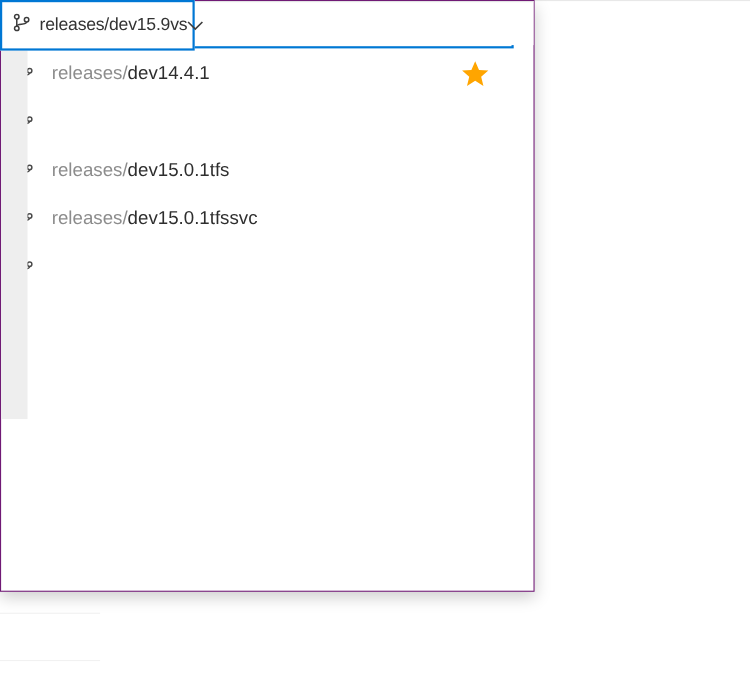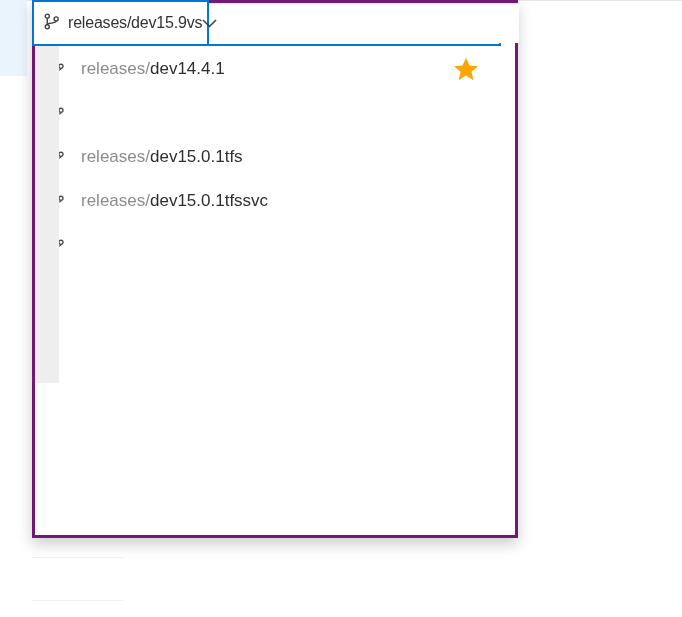--- a/index.html
+++ b/index.html
@@ -1,18 +1,18 @@
 <!DOCTYPE html>
 <html><head>
 <meta charset="utf-8">
 <style>
   * { margin:0; padding:0; box-sizing:border-box; }
   html,body { width:682px; height:617px; overflow:hidden; background:#fff;
     font-family:"Liberation Sans", sans-serif; -webkit-font-smoothing:antialiased; }
-  .page { position:relative; width:682px; height:539px; background:#fff;padding-left:32px; }
+  .page { position:relative; width:682px; height:539px; background:#fff; }
   .abs { position:absolute; }
 
   
   .toolbar-rule { left:0; top:76; width:682px; height:1px; background:#e8e8e8; }
   .panel-divider { left:545; top:70; width:1px; height:35px; background:#9a9a9a; }
   .collapse-btn { left:551; top:79; width:20px; height:20px; display:flex; align-items:center; justify-content:center; cursor:pointer; }
   .tree-hover-right { left:513; top:104; width:40px; height:47px; background:#eaf4fd; }
   .tree-hover-left { left:0; top:104; width:27px; height:76px; background:#eaf4fd; }
   .more-dots { left:515; top:104; width:38px; height:40px; color:#3c3c3c; font-size:17px; font-weight:bold; letter-spacing:2px; line-height:40px; text-align:center; }
   .alert-triangle { left:7; top:121; width:0; height:0; border-top:9px solid transparent; border-bottom:9px solid transparent; border-right:12px solid #d83b01; }
@@ -35,21 +35,21 @@
     display:flex; align-items:center; padding:0 9px; cursor:pointer; z-index:20; }
   .branch-btn .lbl { font-size:16px; color:#333; margin-left:8px; letter-spacing:-0.2px; white-space:nowrap; }
   .branch-btn .chev { margin-left:auto; margin-right:2px; display:flex; }
 
   .breadcrumb { left:218; top:15; height:46px; display:flex; align-items:center; gap:10px; white-space:nowrap; }
   .breadcrumb .proj { font-size:18px; color:#333; cursor:pointer; }
   .breadcrumb .sep { font-size:18px; color:#555; }
   .breadcrumb .ph { font-size:18.5px; color:#a3a3a3; cursor:text; }
 
   
-  .dropdown { left:27; top:62; width:486px; height:538px; background:#fff; border:3px solid #701a75;
+  .dropdown { left:27; top:62; width:486px; height:538px; background:#fff; border:1px solid #701a75;
     box-shadow:0 6px 14px rgba(0,0,0,0.20); z-index:10; }
   .search-box { left:10; top:7; width:466px; height:43px; border:2px solid #0078d4; background:#fff;
     display:flex; align-items:center; padding-left:11px; cursor:text; }
   .search-box .txt { font-size:19.5px; color:#1c1c1c; }
   .search-box .caret { width:2px; height:25px; background:#000; margin-left:1px; }
   .search-clear { position:absolute; right:13px; top:50%; transform:translateY(-50%); display:flex; cursor:pointer; }
 
   .tabs { left:9; top:76; display:flex; align-items:flex-end; gap:32px; }
   .tab { font-size:17px; padding-bottom:8px; cursor:pointer; }
   .tab.active { color:#2b2b2b; font-weight:bold; border-bottom:3px solid #0078d4; }

